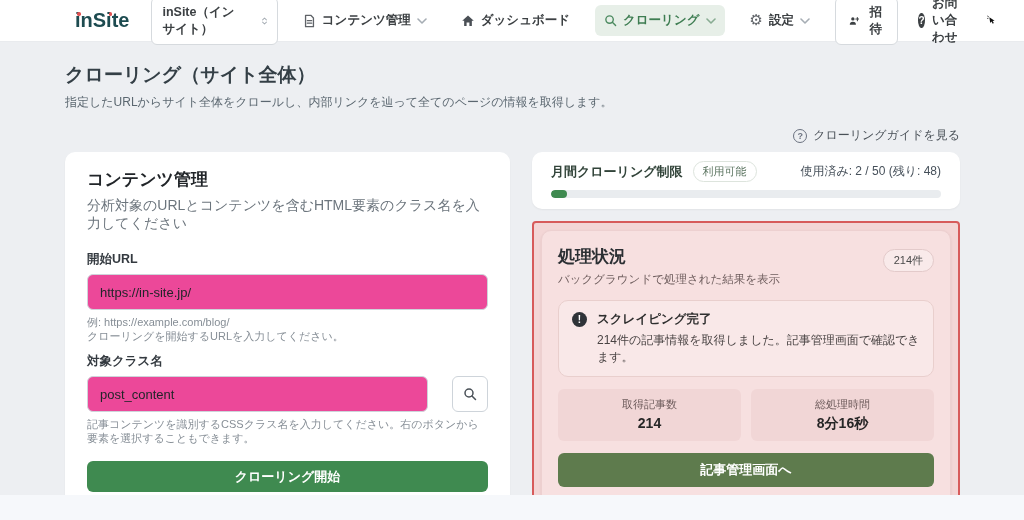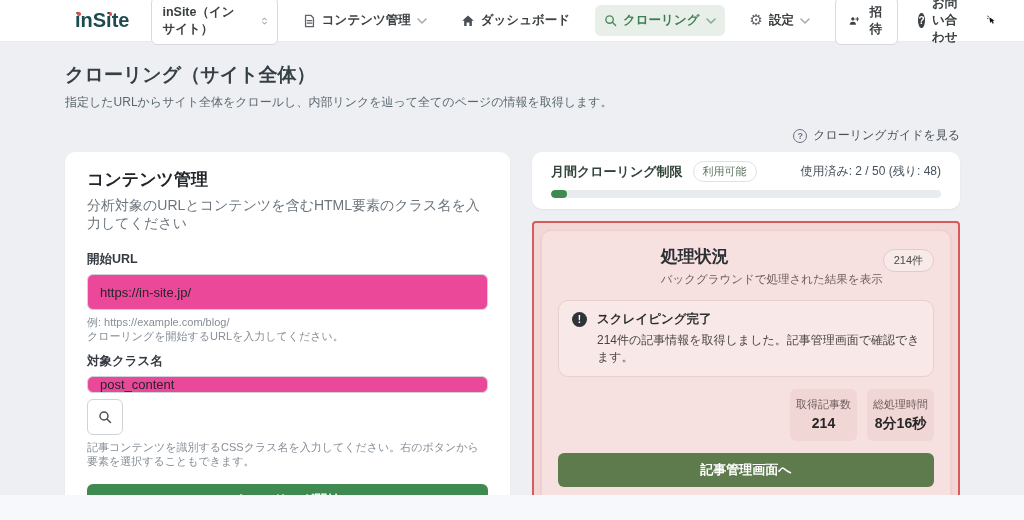--- a/index.html
+++ b/index.html
@@ -36,39 +36,39 @@
 
   
   .card { background:#fff; border-radius:10px; box-shadow:0 1px 2px rgba(0,0,0,0.05); }
   .settings-card { width:445px; flex:none; padding:16px 22px; height:100%; overflow:hidden; }
   .settings-card h2 { font-size:17px; font-weight:bold; color:#212529; margin-bottom:6px; }
   .settings-desc { font-size:14px; color:#6c757d; margin-bottom:18px; }
   .field-label { font-size:12.5px; font-weight:bold; color:#343a40; margin-bottom:6px; }
   .text-input { width:100%; height:36px; border:1px solid #ced4da; border-radius:6px; padding:0 12px; font-size:13px; color:#212529; font-family:inherit; background:#ec4899; }
   .help { font-size:11px; color:#868e96; line-height:14px; margin-top:5px; }
   .mb10 { margin-bottom:10px; } .mb8 { margin-bottom:8px; }
-  .input-row { display:flex; gap:6px;flex-direction:column; }
+  .input-row { display:flex; gap:24px; }
   .input-row .text-input { flex:1; }
   .picker-btn { width:36px; height:36px; flex:none; border:1px solid #ced4da; border-radius:6px; background:#fff; display:flex; align-items:center; justify-content:center; cursor:pointer; }
   .primary-btn { width:100%; height:31px; background:#3f8a50; border:none; border-radius:6px; color:#fff; font-size:13px; font-weight:bold; cursor:pointer; margin-top:8px; font-family:inherit; }
   .divider { border-top:1px solid #e9ecef; margin:13px 0 9px; }
   .note { font-size:11px; color:#495057; line-height:14.5px; }
 
   
   .right-col { flex:1; display:flex; flex-direction:column; height:100%; }
   .limit-card { padding:9px 19px 11px;text-align:center; }
   .limit-row { display:flex; align-items:center; gap:10px; }
   .limit-title { font-size:13px; font-weight:bold; color:#32443a; }
   .limit-badge { border:1px solid #dde4dd; border-radius:20px; padding:2px 9px; font-size:11px; color:#5c7561; background:#fff; }
   .usage-text { margin-left:auto; font-size:12px; color:#46505a; }
   .progress-track { margin-top:8px; height:8px; background:#e9ecef; border-radius:4px; overflow:hidden; }
   .progress-fill { height:100%; background:#3f8a50; border-radius:4px; width:0; }
 
   .highlight-overlay { margin-top:12px; flex:1; border:2px solid #d75b5b; border-radius:4px; background:#f3d6d6; padding:7px; display:flex; }
-  .status-card { flex:1; background:#f7e0e0; border:1px solid #edd0d0; border-radius:10px; box-shadow:0 1px 3px rgba(0,0,0,0.07); padding:14px 16px; display:flex; flex-direction:column;align-items:flex-end; }
+  .status-card { flex:1; background:#f7e0e0; border:1px solid #edd0d0; border-radius:10px; box-shadow:0 1px 3px rgba(0,0,0,0.07); padding:14px 16px; display:flex; flex-direction:column; }
   .status-head { display:flex; justify-content:space-between; align-items:flex-start; }
   .status-title { font-size:17px; font-weight:bold; color:#2b2f33; }
   .status-sub { font-size:11.5px; color:#6e5d5d; margin-top:4px; }
   .count-badge { background:#f9eaea; border:1px solid #e3caca; border-radius:12px; padding:3px 10px; font-size:11px; color:#4a4a4a; margin-top:4px; }
   .alert-box { margin-top:13px; background:#f9e8e8; border:1px solid #e9cfcd; border-radius:10px; padding:10px 13px; display:flex; gap:10px; align-items:flex-start; }
   .info-dot { width:15px; height:15px; flex:none; border-radius:50%; background:#2f3338; color:#fff; font-size:10px; font-weight:bold; display:flex; align-items:center; justify-content:center; margin-top:1px; }
   .alert-title { font-size:12.5px; font-weight:bold; color:#2f2f2f; }
   .alert-msg { font-size:12px; color:#4a4444; margin-top:4px; }
   .stats-row { display:flex; gap:10px; margin-top:12px; }
   .stat-box { flex:1; background:#f1d6d6; border-radius:6px; padding:8px 6px; text-align:center; }

